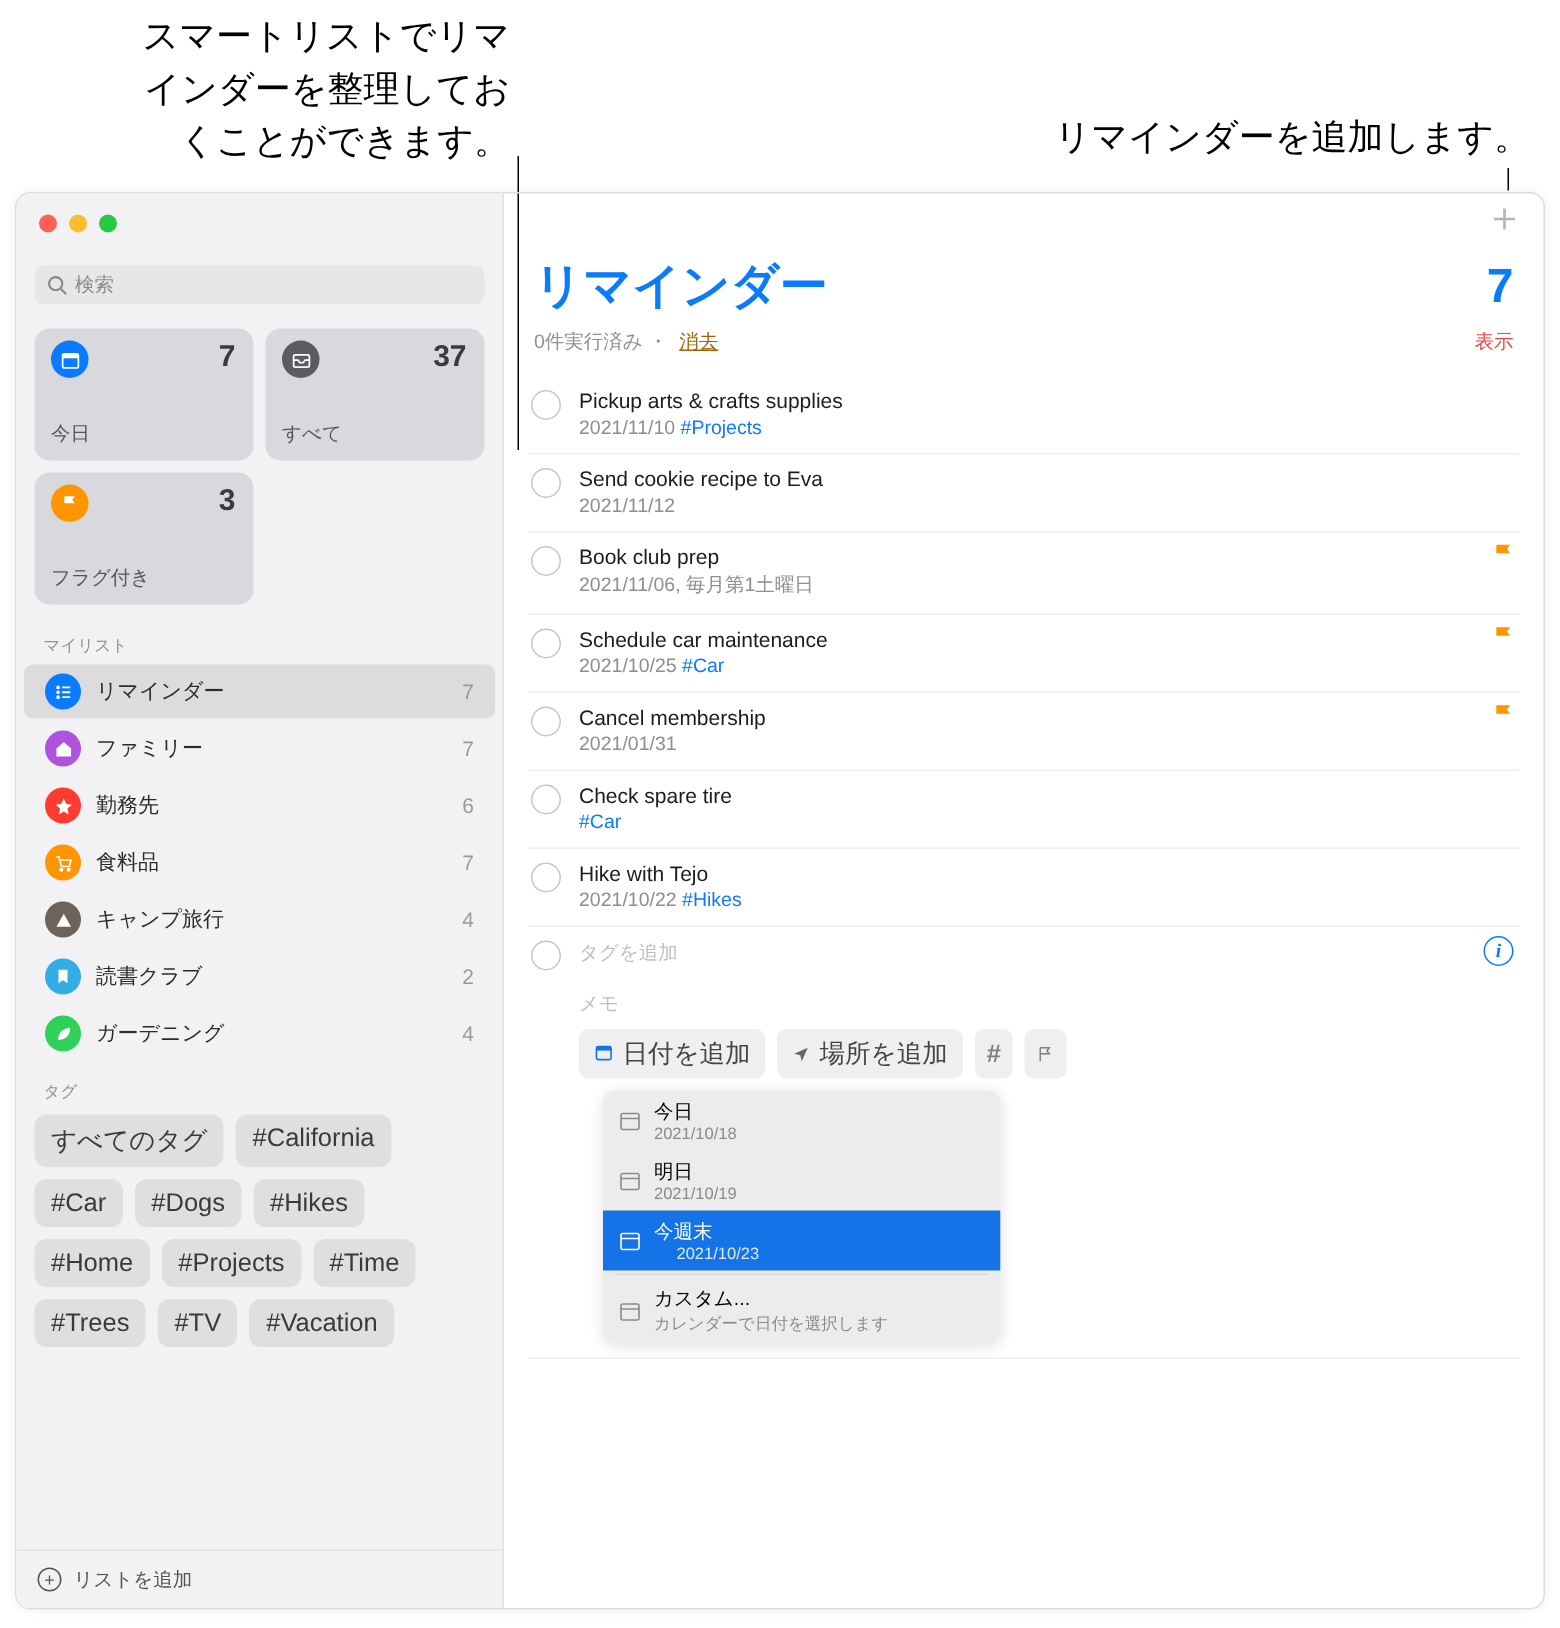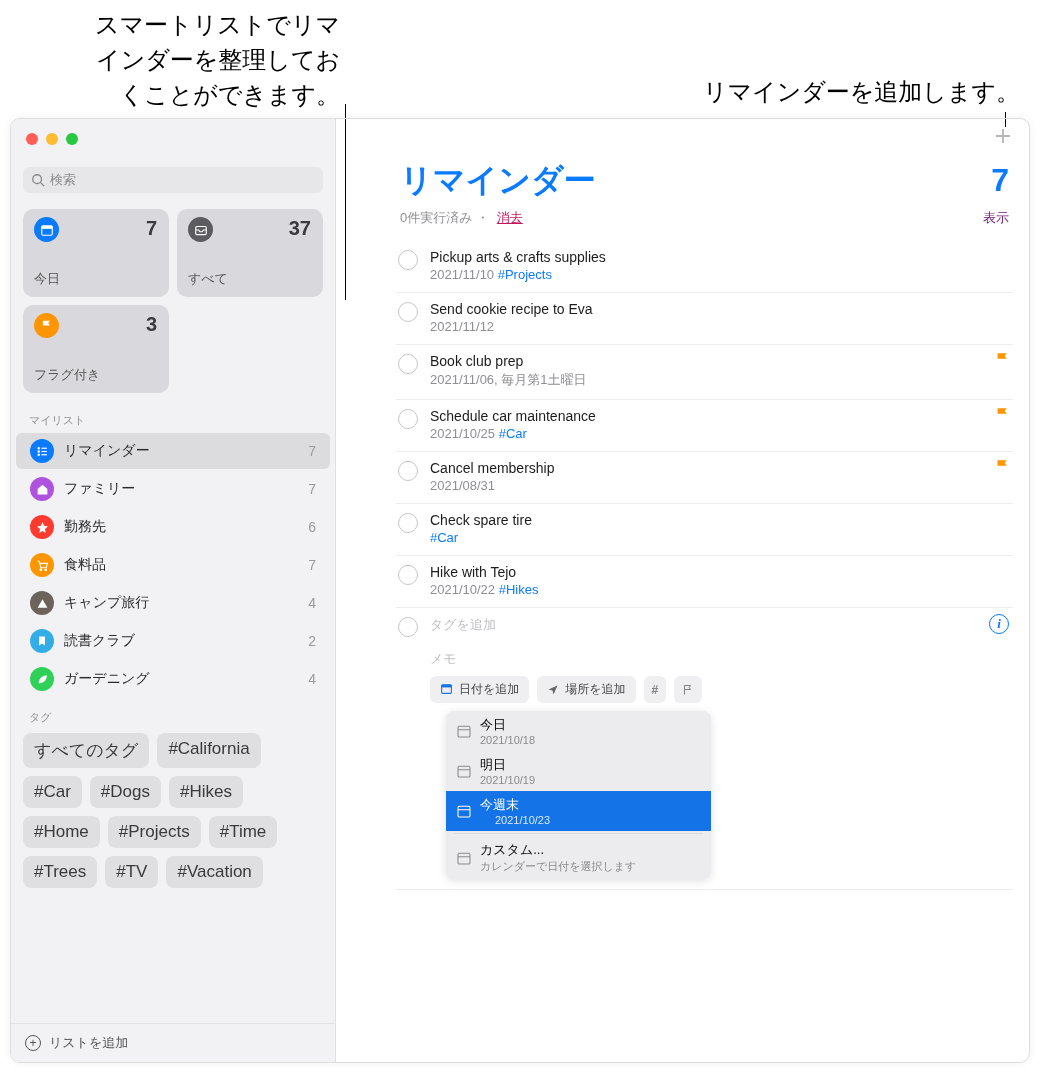--- a/index.html
+++ b/index.html
@@ -6,21 +6,21 @@
   body { font-family: -apple-system, "Helvetica Neue", sans-serif; background: #fff; font-size: 13px; }
   .stage { position: relative; width: 1040px; height: 1085px; }
 
   .callout { position: absolute; text-align: right; font-size: 24px; line-height: 1.45; }
   .callout.left { left: 80px; top: 8px; width: 260px; }
   .callout.right { right: 20px; top: 75px; width: 460px; }
   .callout-line { position: absolute; background: #000; }
   .cl-left-v { width: 1px; height: 196px; left: 345px; top: 104px; }
   .cl-right-v { width: 1px; height: 15px; right: 34px; top: 112px; }
 
-  .window { position: absolute; left: 10px; top: 118px; width: 1020px; height: 945px; border: 1px solid #ddd; border-radius: 10px; overflow: hidden; display: flex; box-shadow: 0 0 8px rgba(0,0,0,.06); gap: 44px; }
+  .window { position: absolute; left: 10px; top: 128px; width: 1020px; height: 945px; border: 1px solid #ddd; border-radius: 10px; overflow: hidden; display: flex; box-shadow: 0 0 8px rgba(0,0,0,.06); }
 
   .sidebar { width: 325px; background: #f2f2f4; display: flex; flex-direction: column; border-right: 1px solid #e0e0e2; }
   .traffic { height: 28px; display: flex; gap: 8px; padding: 14px 0 0 15px; }
   .dot { width: 12px; height: 12px; border-radius: 50%; }
   .dot.r { background: #ff5f57; } .dot.y { background: #febc2e; } .dot.g { background: #28c840; }
 
   .search { margin: 20px 12px 8px; height: 26px; border-radius: 6px; background: #e7e7e9; display: flex; align-items: center; padding: 0 8px; color: #8a8a8e; }
   .search svg { width: 14px; height: 14px; margin-right: 5px; }
 
   .smartgrid { display: grid; grid-template-columns: 1fr 1fr; gap: 8px; padding: 8px 12px; }
@@ -46,36 +46,36 @@
   .sb-footer { margin-top: auto; display: flex; align-items: center; gap: 8px; padding: 10px 14px; color: #555; border-top: 1px solid #e3e3e5; }
   .plus-c { width: 16px; height: 16px; border: 1.5px solid #555; border-radius: 50%; display: flex; align-items: center; justify-content: center; font-size: 12px; line-height: 1; }
 
   .main { flex: 1; display: flex; flex-direction: column; }
   .topbar { height: 34px; display: flex; justify-content: flex-end; align-items: center; padding-right: 16px; color: #b6b6b9; }
   .title-row { display: flex; justify-content: space-between; align-items: baseline; padding: 6px 20px 6px 20px; }
   .title-row .title { font-size: 32px; font-weight: 700; color: #0a7aff; }
   .title-row .count { font-size: 32px; font-weight: 700; color: #0a7aff; }
   .sub-row { display: flex; justify-content: space-between; padding: 0 20px 14px 20px; font-size: 13px; }
   .sub-left { color: #909094; }
-  .sub-left .link { color: #be185d; margin-left: 4px; text-decoration: underline; }
-  .show { color: #701a75; }
+  .sub-left .link { color: #a16207; margin-left: 4px; text-decoration: underline; }
+  .show { color: #ef4444; }
 
   .rlist { padding: 0 16px 0 16px; }
   .item { display: flex; gap: 12px; padding: 8px 2px 10px 2px; border-bottom: 1px solid #ededef; position: relative; }
   .circ { width: 20px; height: 20px; border: 1.5px solid #c7c7cb; border-radius: 50%; margin-top: 1px; flex-shrink: 0; }
   .it-body { flex: 1; }
   .it-title { font-size: 14px; color: #1c1c1e; }
   .it-sub { font-size: 13px; color: #8e8e93; margin-top: 2px; }
   .taglink { color: #0a7aff; }
   .flag { color: #ff9500; position: absolute; right: 2px; top: 6px; }
   .info-i { position: absolute; right: 4px; top: 6px; width: 20px; height: 20px; border: 1.6px solid #0a7aff; border-radius: 50%; color: #0a7aff; font-style: italic; font-family: Georgia, serif; display: flex; align-items: center; justify-content: center; font-size: 13px; font-weight: 600; }
 
   .new-item .placeholder { color: #c0c0c4; font-size: 13px; }
   .chip-row { display: flex; gap: 8px; margin-top: 8px; }
-  .chip { background: #efeff1; border-radius: 6px; padding: 5px 10px; font-size: 12px; color: #444; display: flex; align-items: center; gap: 6px; }
+  .chip { background: #efeff1; border-radius: 6px; padding: 5px 10px; font-size: 17px; color: #444; display: flex; align-items: center; gap: 6px; }
   .chip .cico { color: #1473e6; }
   .chip.small { padding: 5px 8px; color: #808085; }
 
   .popover { margin: 8px 0 0 16px; width: 265px; background: #ececee; border-radius: 8px; overflow: hidden; box-shadow: 0 2px 10px rgba(0,0,0,.12); font-size: 13px; }
   .po-head { padding: 6px 10px 4px; color: #8a8a8e; font-size: 12px; }
   .po-row { display: flex; align-items: center; gap: 8px; padding: 5px 10px; }
   .po-row.sel { background: #1473e6; color: #fff; }
   .po-row .po-sub { font-size: 11px; color: #8a8a8e; }
   .po-row.sel .po-sub { color: #dbe9ff; margin-left: 15px; }
   .po-row .po-txt { display: flex; flex-direction: column; }
@@ -282,21 +282,21 @@
        <div class="it-sub">2021/10/25  <span class="taglink">#Car</span></div>
      </div>
      <span class="flag"><svg width="17" height="17" viewBox="0 0 24 24" fill="#ff9500">
                 <path d="M5 3v18M5 3h13l-3 4 3 4H5"></path>
               </svg></span>
    </div>
           <div class="item">
      <div class="circ"></div>
      <div class="it-body">
        <div class="it-title">Cancel membership</div>
-       <div class="it-sub">2021/08/31</div>
+       <div class="it-sub">2021/01/31</div>
      </div>
      <span class="flag"><svg width="17" height="17" viewBox="0 0 24 24" fill="#ff9500">
                 <path d="M5 3v18M5 3h13l-3 4 3 4H5"></path>
               </svg></span>
    </div>
           <div class="item">
      <div class="circ"></div>
      <div class="it-body">
        <div class="it-title">Check spare tire</div>
        <div class="it-sub"><span class="taglink">#Car</span></div>

